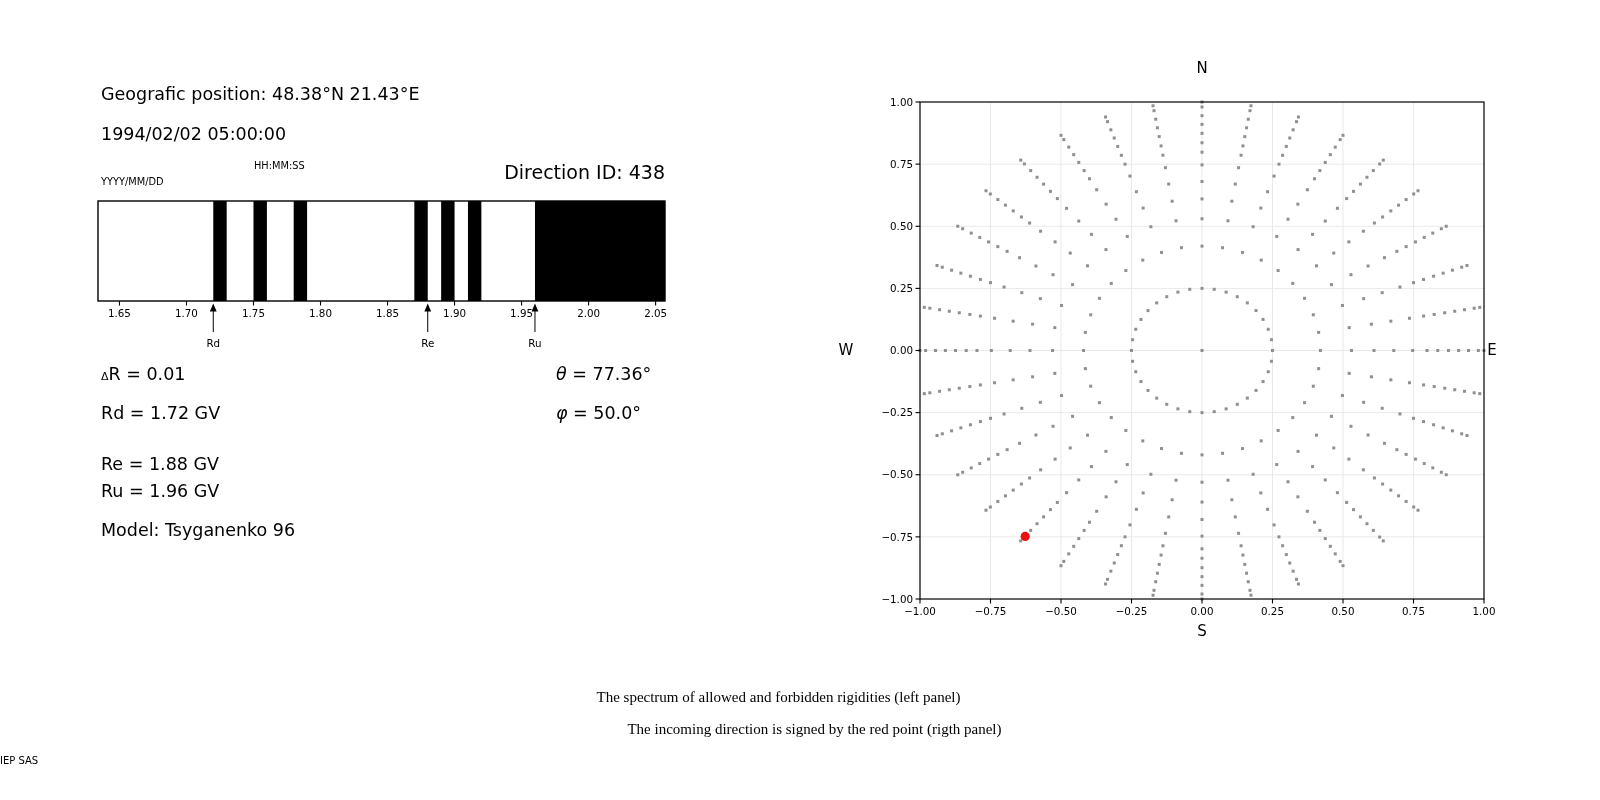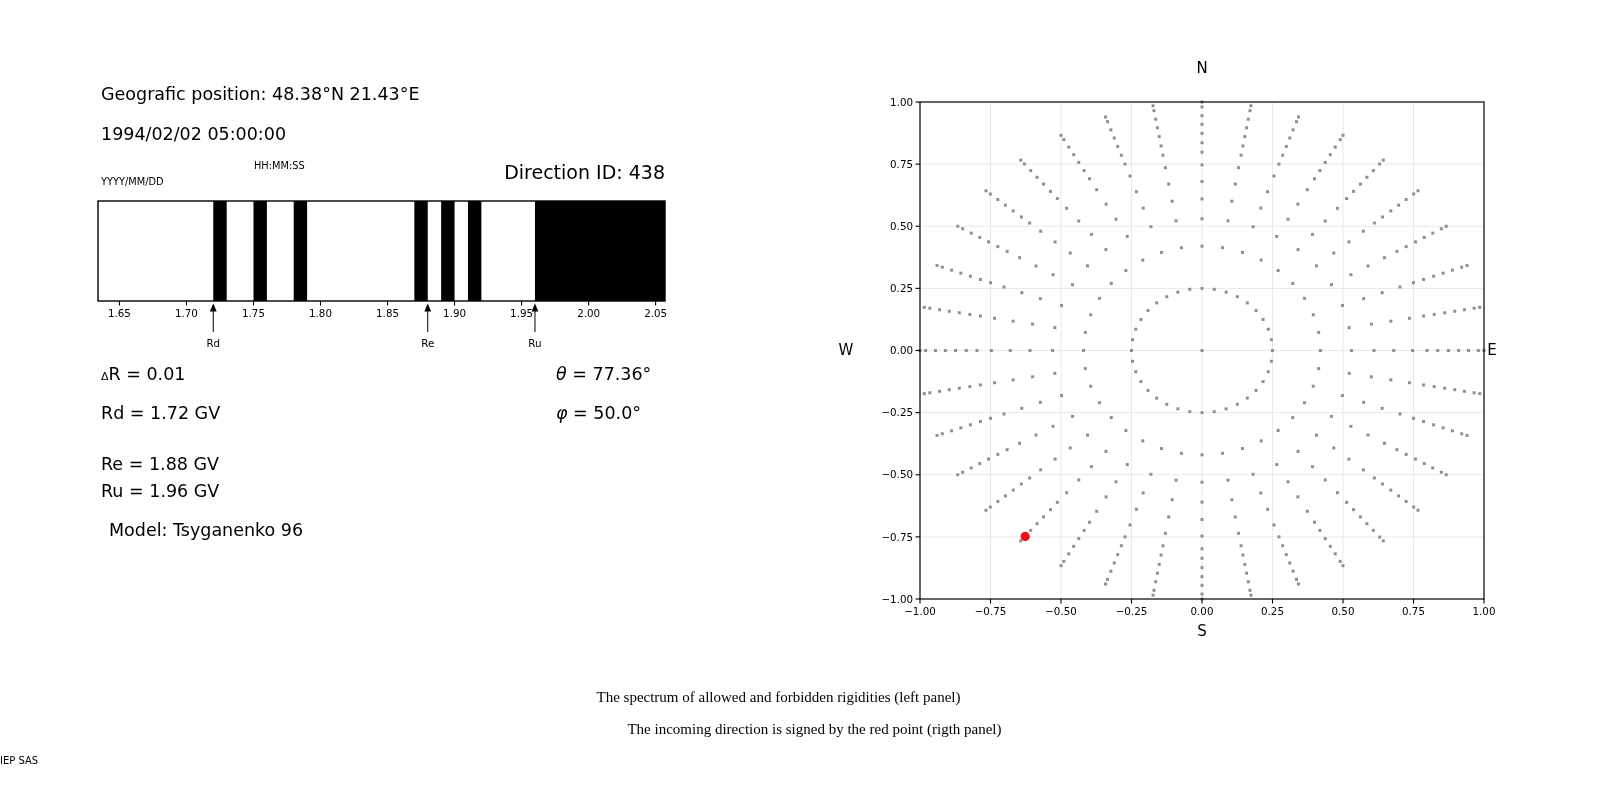--- a/index.html
+++ b/index.html
@@ -9,21 +9,21 @@
   .small{font-size:9.8px;line-height:12px;}
   .t-geo{left:101px;top:84px;}
   .t-date{left:101px;top:124px;}
   .t-datefmt{left:101px;top:160px;margin-top:16px;}
   .t-timefmt{left:222px;top:160px;margin-left:32px;}
   .t-dirid{left:380px;top:162px;width:285px;text-align:right;font-size:19px;}
   .row-dr{left:101px;top:364px;}
   .row-rd{left:101px;top:403px;}
   .row-re{left:101px;top:442px;margin-top:12px;}
   .row-ru{left:101px;top:481px;}
-  .row-model{left:109px;top:520px;text-align:right;}
+  .row-model{left:101px;top:520px;text-align:right;}
   .row-theta{left:556px;top:364px;}
   .row-phi{left:556px;top:403px;}
   .delta-sym{font-size:11px;}
   .greek-sym{font-style:italic;}
   .compass{position:absolute;font-size:15px;line-height:19px;text-align:center;}
   .lbl-n{left:1172px;top:59px;width:60px;}
   .lbl-s{left:1172px;top:622px;width:60px;}
   .lbl-w{left:826px;top:341px;width:40px;}
   .lbl-e{left:1472px;top:341px;width:40px;}
   .caption{position:absolute;left:8px;width:1541px;text-align:center;font-size:15px;line-height:21px;font-family:Liberation Serif, serif;}

